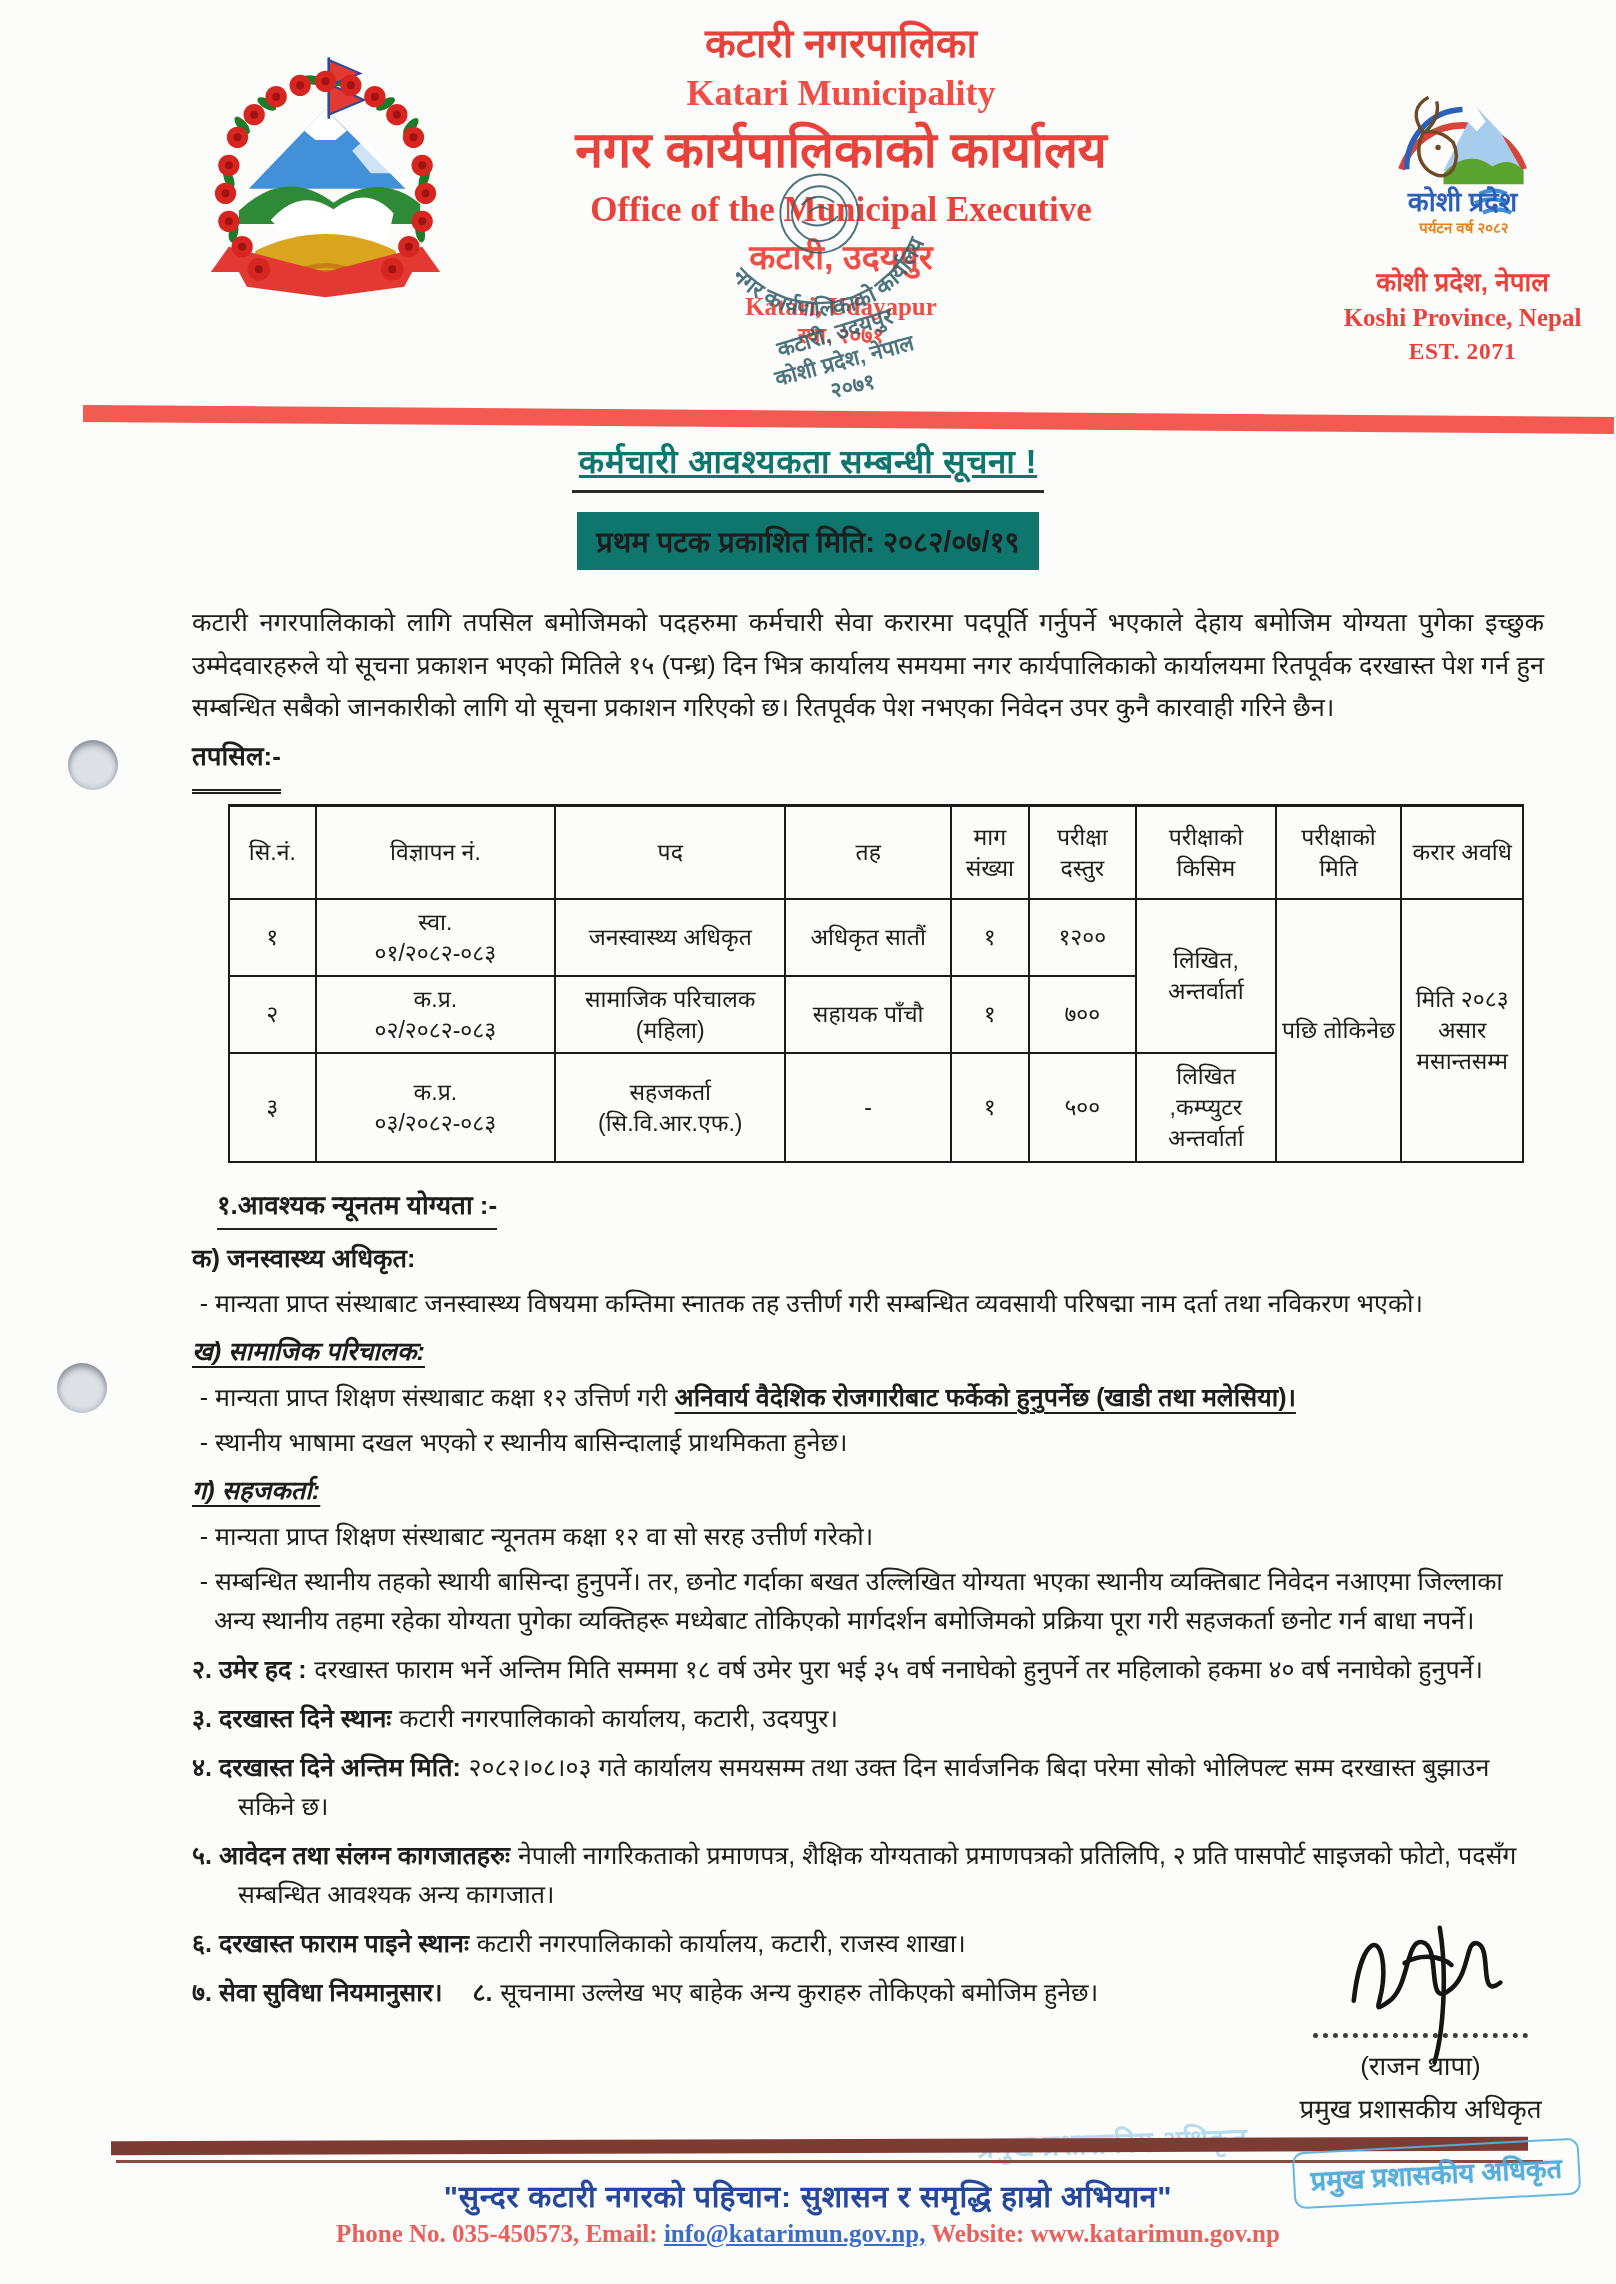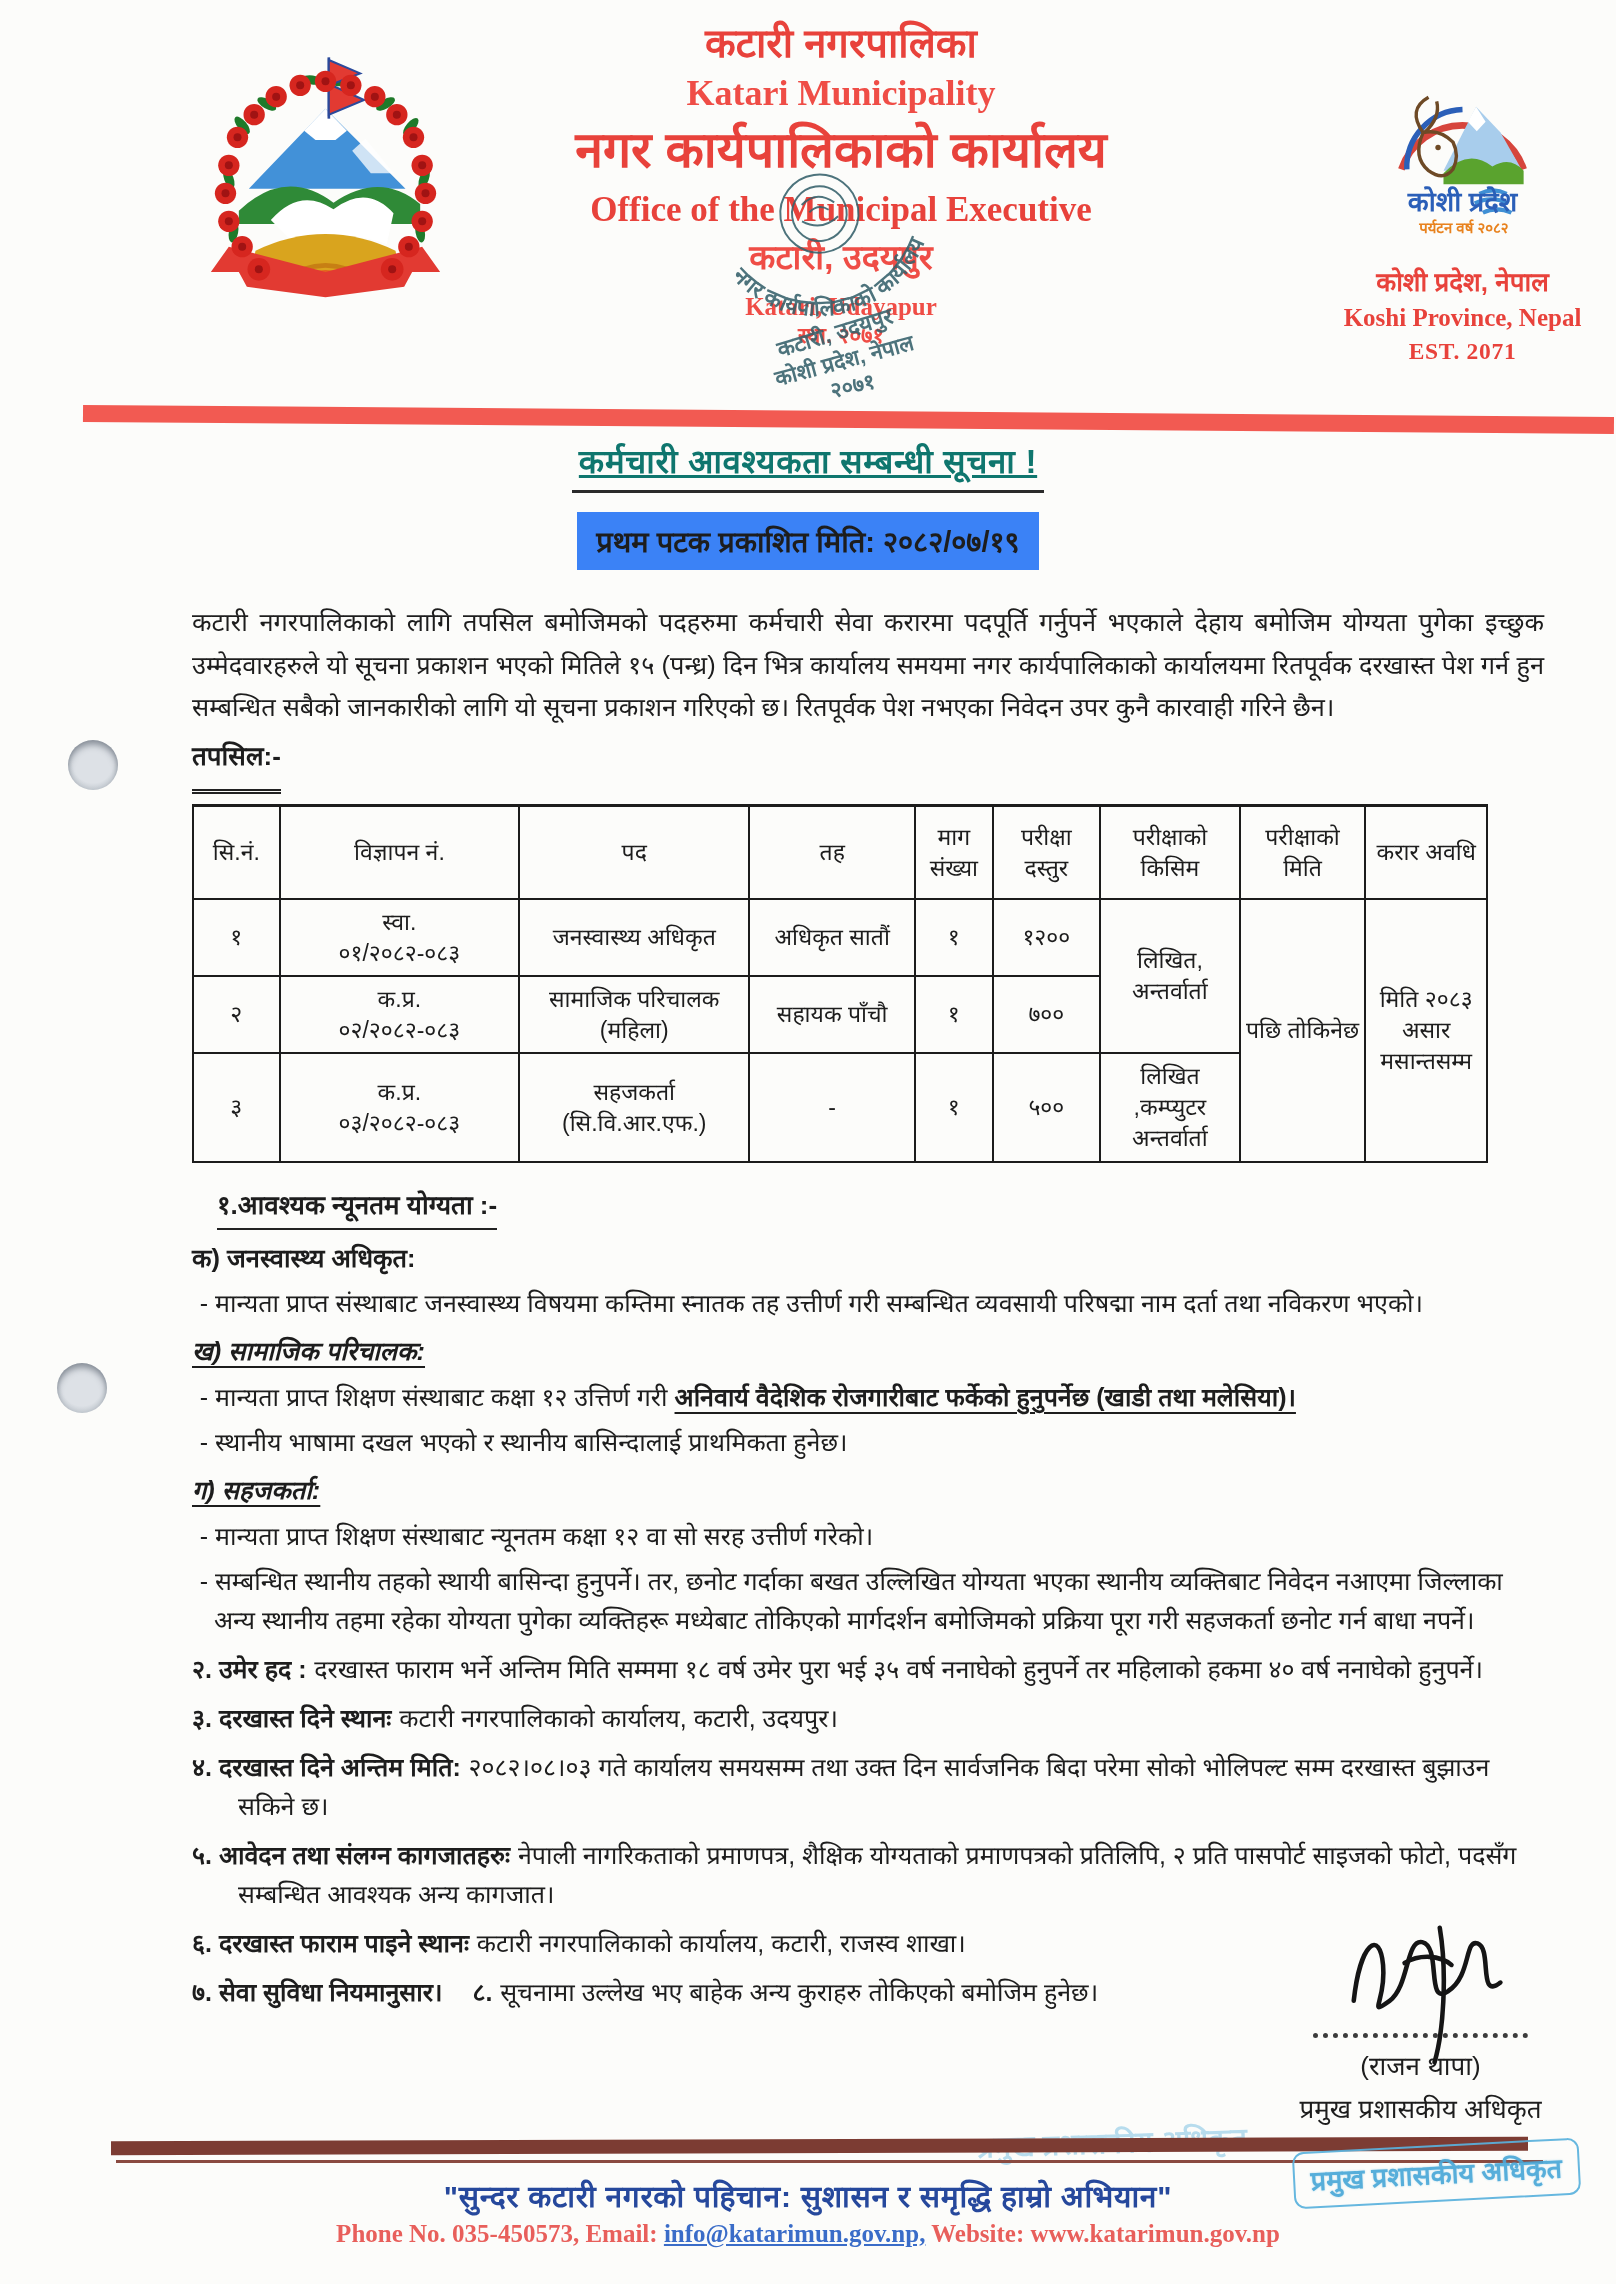--- a/index.html
+++ b/index.html
@@ -26,29 +26,29 @@
   .cap2{font-size:25px;font-weight:700;color:#e8423b;margin-top:5.2px;}
   .cap3{font-size:23.5px;font-weight:700;color:#e8423b;margin-top:5.2px;letter-spacing:0.7px;}
   .redbar{position:absolute;left:83px;top:405px;width:1531px;height:17px;background:#f25a52;transform:rotate(0.45deg);transform-origin:left center;}
   
   .main{position:absolute;left:0;top:438px;width:1616px;}
   .center{text-align:center;}
   .doc-title{display:inline-block;font-size:33px;font-weight:700;color:#0f766e;
     border-bottom:3.9px solid #2a2a2a;padding:0 6.5px 6.5px;letter-spacing:0.7px;text-decoration:underline;}
   .pub-wrap{margin-top:19.5px;}
   .pub-date{display:inline-block;font-size:29px;font-weight:700;color:#1d1d1d;
-    background:#3b82f6;padding:9px 19.5px 10.4px;}
+    background:#0f766e;padding:9px 19.5px 10.4px;}
   .content{margin:31px 72px 0 192px;}
   .intro{font-size:25.4px;line-height:1.66;text-align:justify;}
   .tapasil{display:inline-block;font-size:26px;font-weight:700;border-bottom:5.9px double #222;
     margin-top:9px;padding-bottom:16px;}
   table.vac{border-collapse:collapse;width:1296px;margin-top:10.4px;font-size:23px;line-height:1.35;}
   table.vac th,table.vac td{border:2px solid #1c1c1c;text-align:center;vertical-align:middle;padding:6.5px 5.2px;font-weight:400;}
   table.vac thead th{height:78px;}
-  table.vac{border-top:3.3px solid #1c1c1c;}
+  table.vac{border-top:3.3px solid #1c1c1c;margin-left:36px;}
   .sec{margin-top:22px;font-size:25px;line-height:1.55;}
   .sec-head{display:inline-block;font-size:26px;font-weight:700;margin-left:25px;
     border-bottom:2.6px solid #222;padding-bottom:2.6px;}
   .sub-label{font-size:25.4px;font-weight:700;margin-top:9px;}
   .sub-label.ul{text-decoration:underline;text-decoration-thickness:2px;text-underline-offset:5.9px;font-style:italic;}
   .bullet{padding-left:22px;text-indent:-14.3px;margin-top:6.5px;}
   .emph{font-weight:700;text-decoration:underline;text-decoration-thickness:2px;text-underline-offset:5.9px;}
   .num-item{padding-left:46px;text-indent:-46px;margin-top:10.4px;}
   .num-item .lbl{font-weight:700;}
   .num-item .txt{margin-left:7.8px;}

